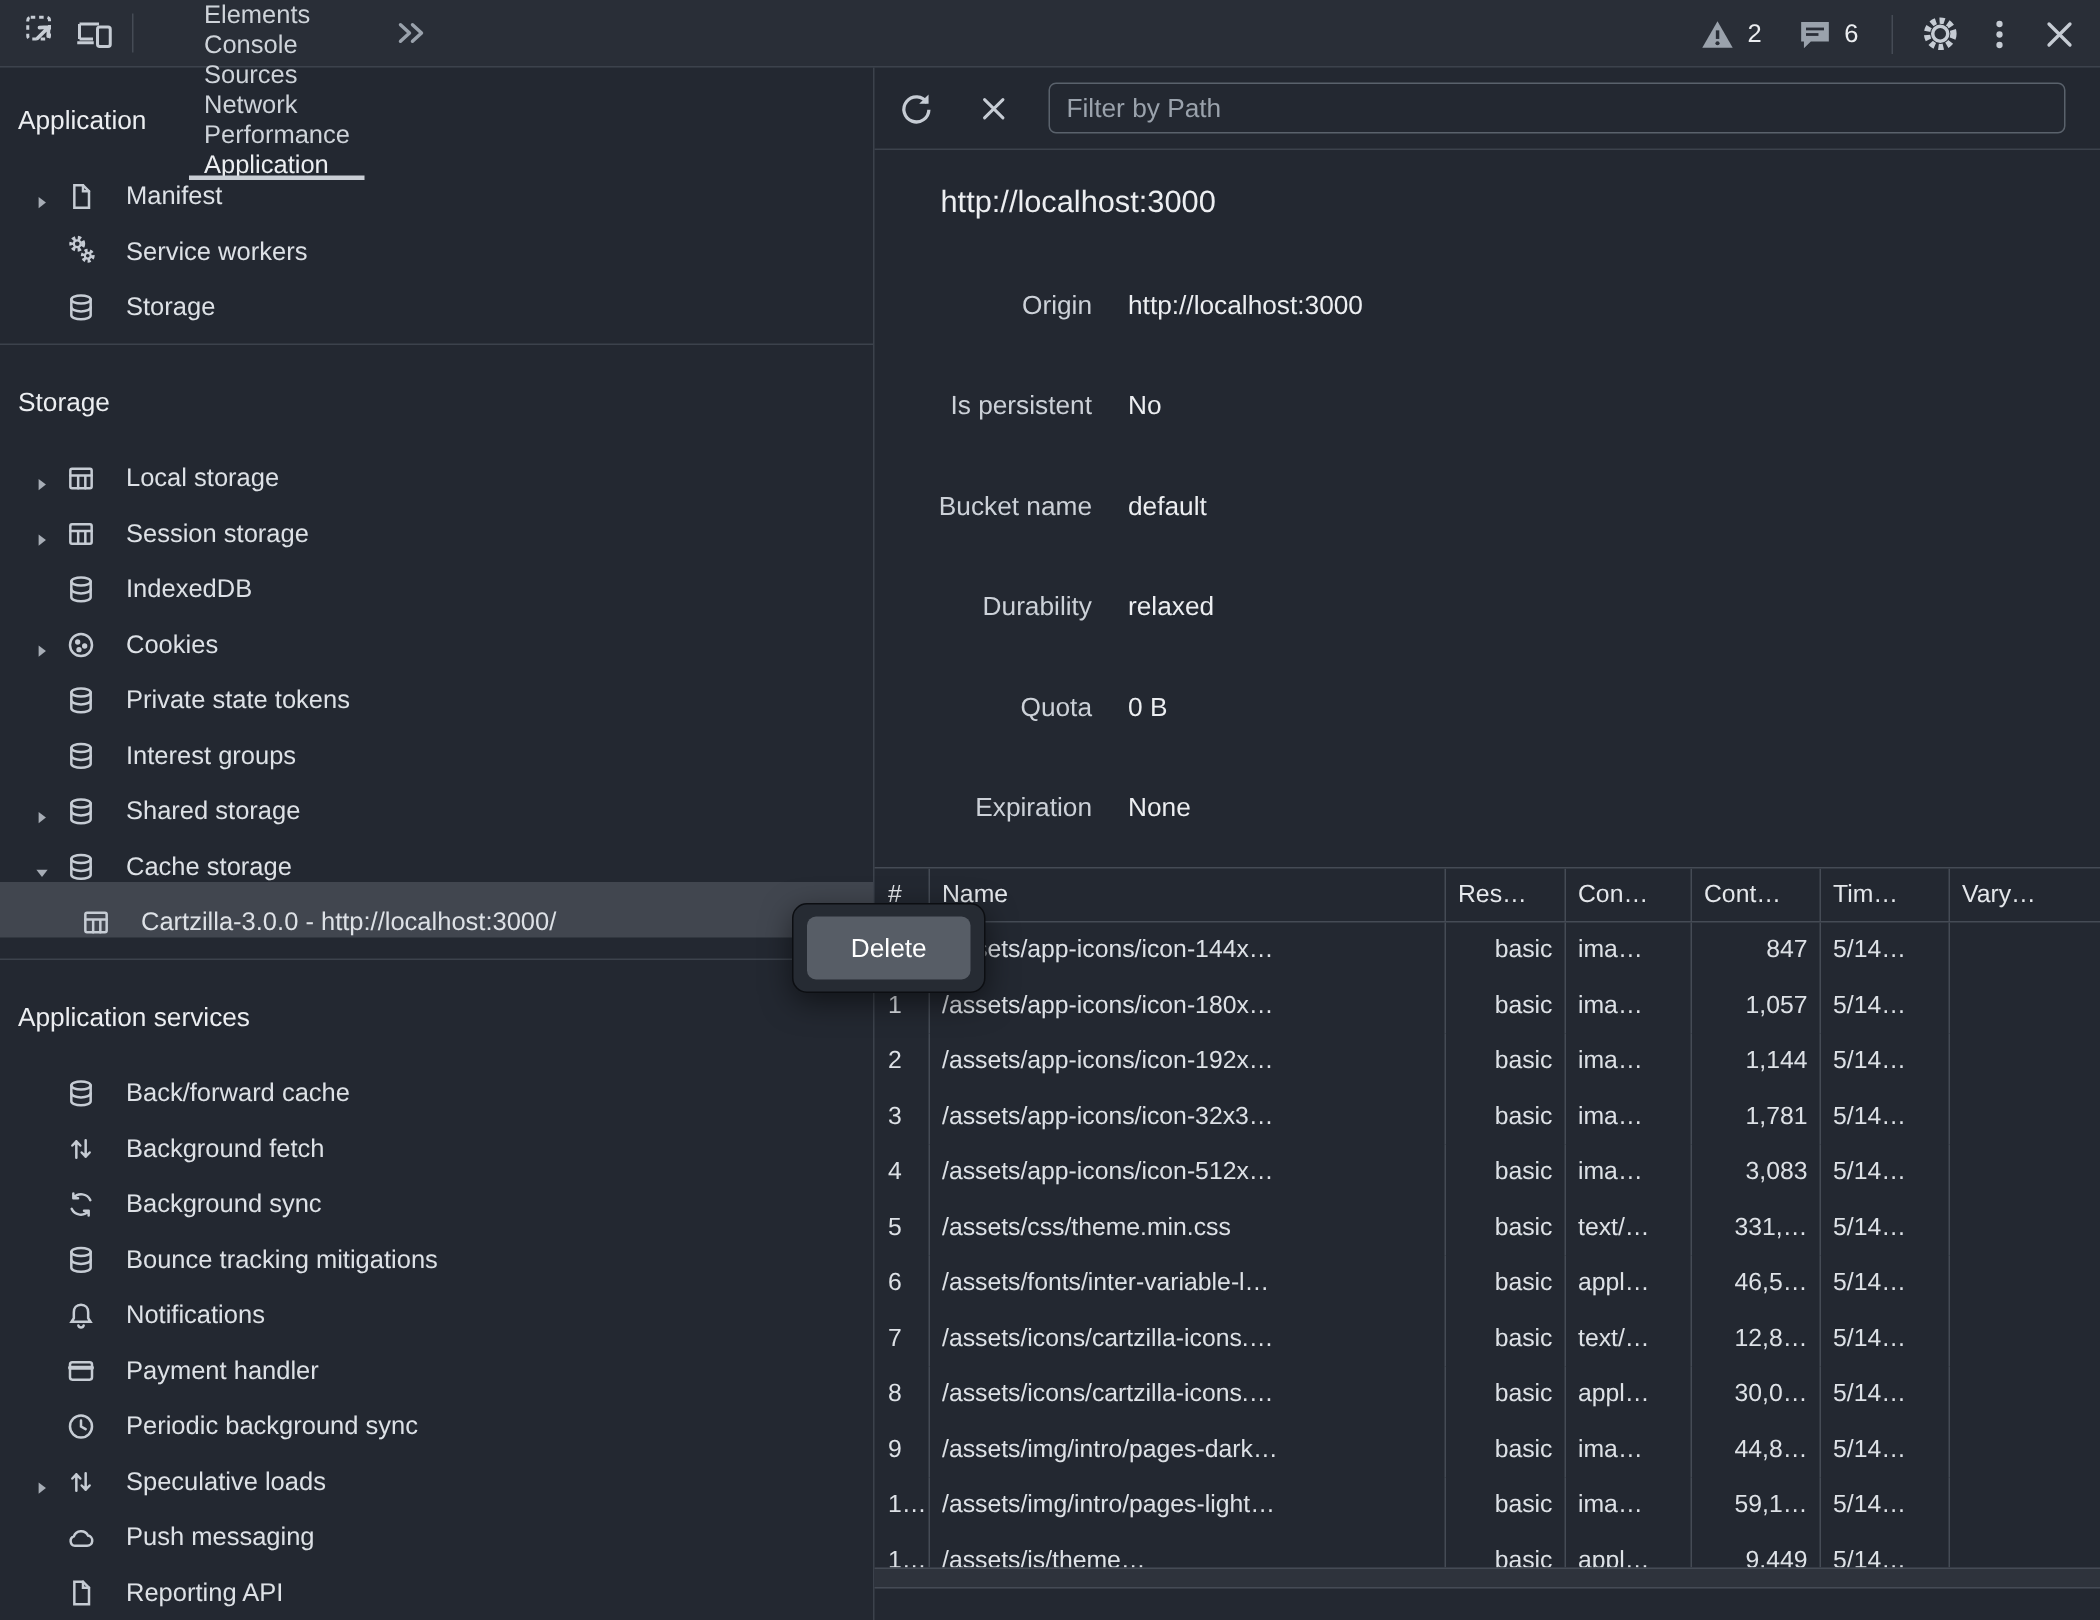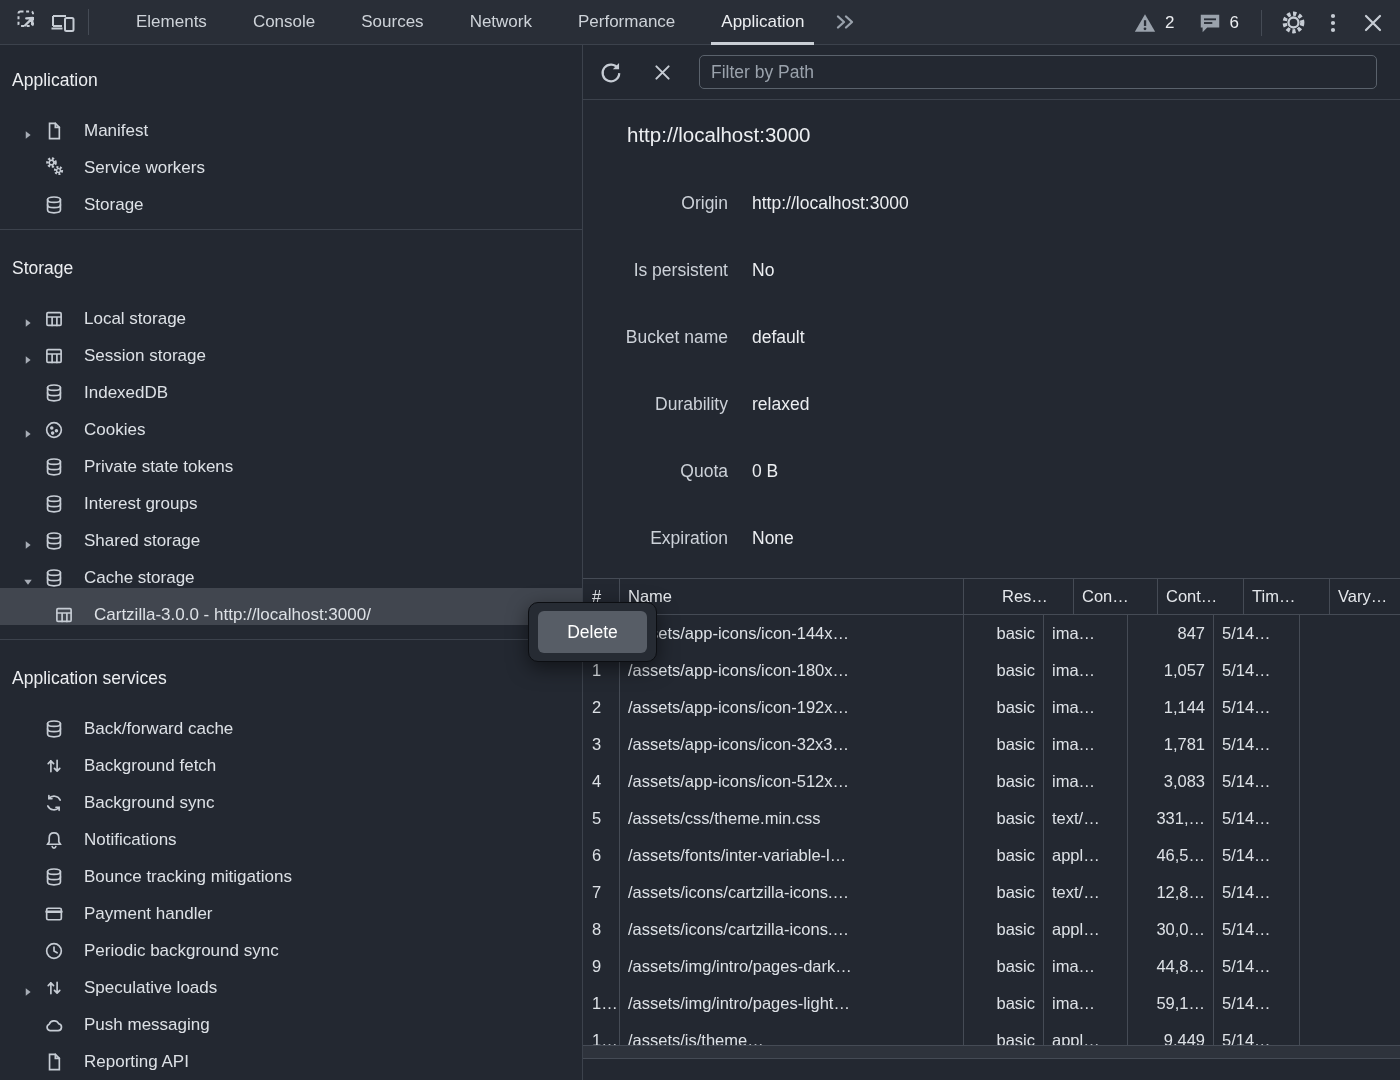--- a/index.html
+++ b/index.html
@@ -11,21 +11,21 @@
   html,body{background:#111; font-family:"Liberation Sans","DejaVu Sans",sans-serif;}
   #page{position:relative; width:1400px; height:1080px; background:var(--bg); overflow:hidden; color:var(--text);}
 
   
   .topbar{position:absolute; left:0; top:0; width:1400px; height:45px; background:var(--bg-top);
           border-bottom:1px solid var(--line); display:flex; align-items:center;}
   .tb-icon{display:flex; align-items:center; justify-content:center; width:34px; height:34px; color:var(--icon); flex:none; cursor:pointer;}
   .tb-icon svg{display:block;}
   .tb-sep{width:1px; height:26px; background:var(--grid); margin:0 8px; flex:none;}
   .inspect-btn{margin-left:12px;}
-  .tabs{display:flex; align-items:stretch; height:45px; margin-left:16px;}
+  .tabs{display:flex; align-items:stretch; height:45px; margin-left:16px;flex-direction:column;}
   .tab{position:relative; display:flex; align-items:center; padding:0 18px; margin:0 5px;
        font-size:17px; color:#ced3d9; cursor:pointer; white-space:nowrap;}
   .tab.active{color:var(--bright);}
   .tab.active::after{content:""; position:absolute; left:8px; right:8px; bottom:0; height:3px; background:#c9ced5;}
   .more-tabs{display:flex; align-items:center; color:var(--muted); padding:0 6px; cursor:pointer;}
   .tb-right{position:absolute; right:10px; top:0; height:45px; display:flex; align-items:center; gap:6px;}
   .badge-group{display:flex; align-items:center; gap:7px; padding:0 8px; cursor:pointer;}
   .badge-count{font-size:17px; color:var(--bright);}
 
   
@@ -352,36 +352,36 @@
             <path d="M14.6 6.4 A6 6 0 0 0 4.4 5.2 M4.4 5.2 V2.4 M4.4 5.2 H7.2"></path>
             <path d="M3.4 11.6 A6 6 0 0 0 13.6 12.8 M13.6 12.8 v2.8 M13.6 12.8 h-2.8"></path>
           </svg>
         </span>
       <span class="tlabel">Background sync</span>
     </div>
     <div class="tree-row">
       <span class="arrow"></span>
       <span class="ticon">
           <svg width="20" height="20" viewBox="0 0 18 18" fill="none" stroke="currentColor" stroke-width="1.5" stroke-linecap="round" stroke-linejooin="round">
+            <ellipse cx="9" cy="4.2" rx="5.8" ry="2.4"></ellipse>
+            <path d="M3.2 4.2 v9.4 c0 1.35 2.6 2.45 5.8 2.45 s5.8 -1.1 5.8 -2.45 V4.2"></path>
+            <path d="M3.2 8.9 c0 1.35 2.6 2.45 5.8 2.45 s5.8 -1.1 5.8 -2.45"></path>
+          </svg>
+        </span>
+      <span class="tlabel">Bounce tracking mitigations</span>
+    </div>
+    <div class="tree-row">
+      <span class="arrow"></span>
+      <span class="ticon">
+          <svg width="20" height="20" viewBox="0 0 18 18" fill="none" stroke="currentColor" stroke-width="1.5" stroke-linecap="round" stroke-linejooin="round">
             <path d="M9 2.6 c-2.7 0 -4.3 1.9 -4.3 4.4 V10.6 l-1.4 2.2 h11.4 L13.3 10.6 V7 C13.3 4.5 11.7 2.6 9 2.6 z"></path>
             <path d="M7.4 15 a1.65 1.65 0 0 0 3.2 0"></path>
           </svg>
         </span>
       <span class="tlabel">Notifications</span>
-    </div>
-    <div class="tree-row">
-      <span class="arrow"></span>
-      <span class="ticon">
-          <svg width="20" height="20" viewBox="0 0 18 18" fill="none" stroke="currentColor" stroke-width="1.5" stroke-linecap="round" stroke-linejooin="round">
-            <ellipse cx="9" cy="4.2" rx="5.8" ry="2.4"></ellipse>
-            <path d="M3.2 4.2 v9.4 c0 1.35 2.6 2.45 5.8 2.45 s5.8 -1.1 5.8 -2.45 V4.2"></path>
-            <path d="M3.2 8.9 c0 1.35 2.6 2.45 5.8 2.45 s5.8 -1.1 5.8 -2.45"></path>
-          </svg>
-        </span>
-      <span class="tlabel">Bounce tracking mitigations</span>
     </div>
     <div class="tree-row">
       <span class="arrow"></span>
       <span class="ticon">
           <svg width="20" height="20" viewBox="0 0 18 18" fill="none" stroke="currentColor" stroke-width="1.5" stroke-linecap="round" stroke-linejooin="round">
             <rect x="2.4" y="3.8" width="13.2" height="10.4" rx="1.4"></rect>
             <path d="M2.4 7 h13.2" stroke-width="2.4"></path>
           </svg>
         </span>
       <span class="tlabel">Payment handler</span>
@@ -471,21 +471,21 @@
     <div class="meta-row">
       <span class="meta-label">Expiration</span>
       <span class="meta-value">None</span>
     </div>
   </div>
 
   <div class="datagrid">
     <div class="dg-header">
       <div class="dg-cell c0">#</div>
       <div class="dg-cell c1">Name</div>
-      <div class="dg-cell c2" style="justify-content:flex-start;margin-left:30px;">Res…</div>
+      <div class="dg-cell c2" style="justify-content:flex-start;">Res…</div>
       <div class="dg-cell c3">Con…</div>
       <div class="dg-cell c4" style="justify-content:flex-start;">Cont…</div>
       <div class="dg-cell c5">Tim…</div>
       <div class="dg-cell c6">Vary…</div>
     </div>
     <div id="dg-body">
         <div class="dg-row">
           <div class="dg-cell c0">0</div>
           <div class="dg-cell c1">/assets/app-icons/icon-144x…</div>
           <div class="dg-cell c2">basic</div>

